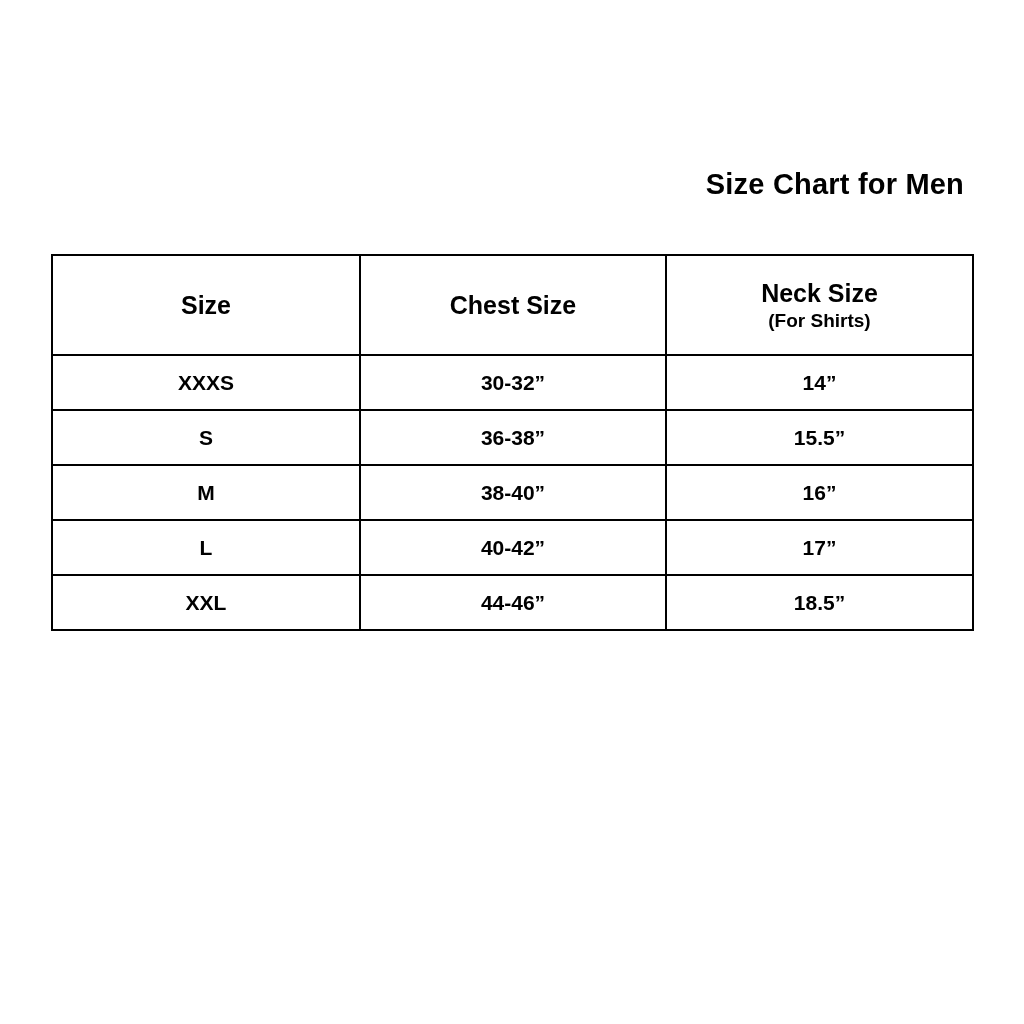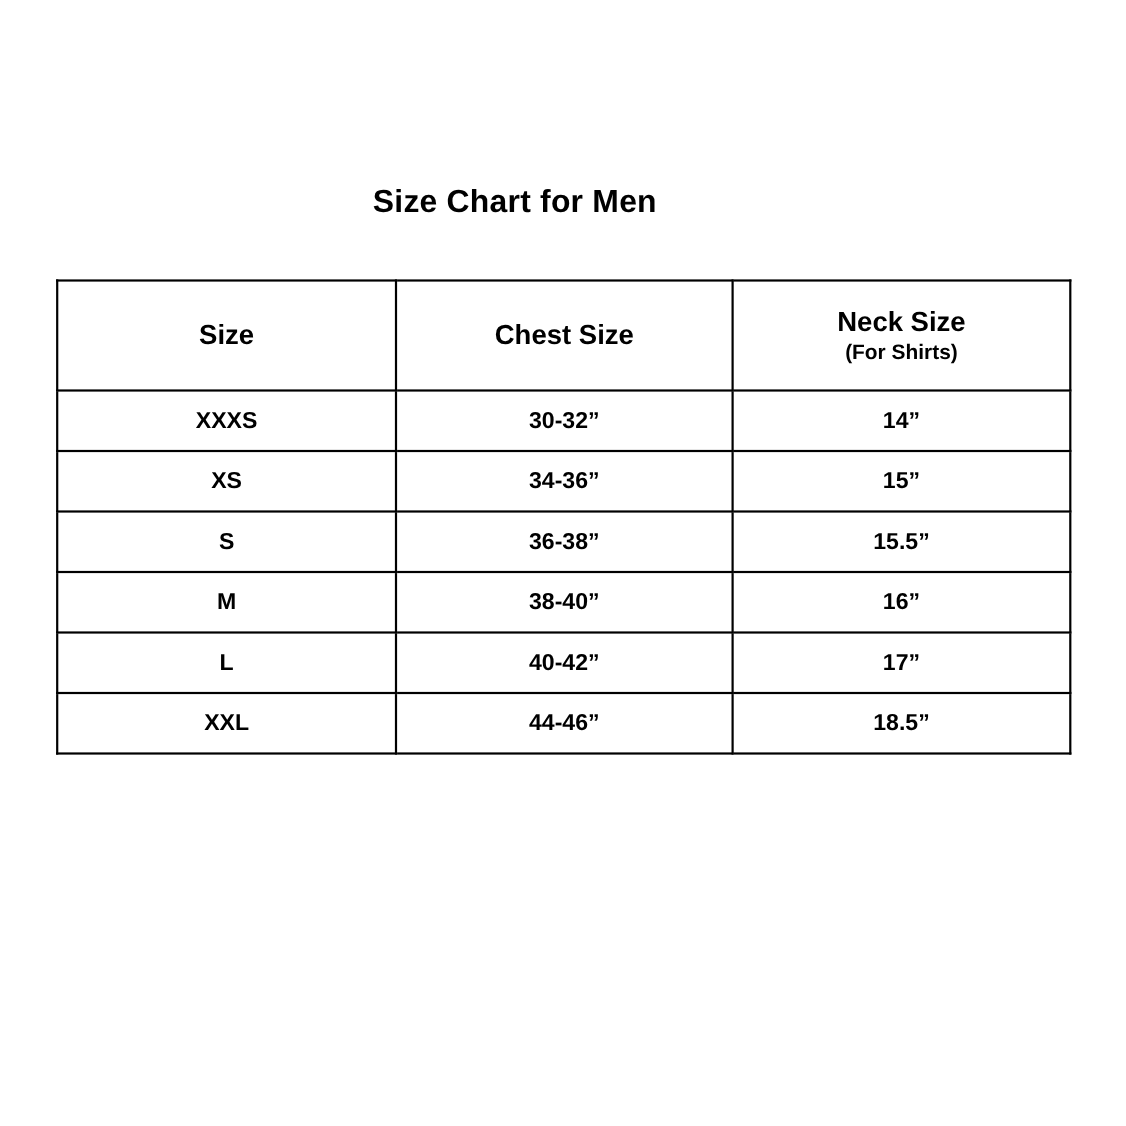--- a/index.html
+++ b/index.html
@@ -19,24 +19,25 @@
     left: 0;
     top: 0;
     width: 1024px;
     height: 1024px;
   }
   .chart-title {
     position: absolute;
     left: 0;
     top: 168px;
     width: 936px;
-    text-align: center;
+    text-align: right;
     font-size: 29px;
     font-weight: bold;
     letter-spacing: 0.2px;
+    padding-left: 28px;
   }
   .size-table {
     position: absolute;
     left: 51px;
     top: 254px;
     width: 921px;
     border-collapse: collapse;
     table-layout: fixed;
   }
   .size-table td, .size-table th {
@@ -93,25 +94,20 @@
         </th>
       </tr>
     </thead>
     <tbody>
       <tr>
         <td>XXXS</td>
         <td>30-32”</td>
         <td>14”</td>
       </tr>
       <tr>
-        <td>XS</td>
-        <td>34-36”</td>
-        <td>15”</td>
-      </tr>
-      <tr>
         <td>S</td>
         <td>36-38”</td>
         <td>15.5”</td>
       </tr>
       <tr>
         <td>M</td>
         <td>38-40”</td>
         <td>16”</td>
       </tr>
       <tr>

